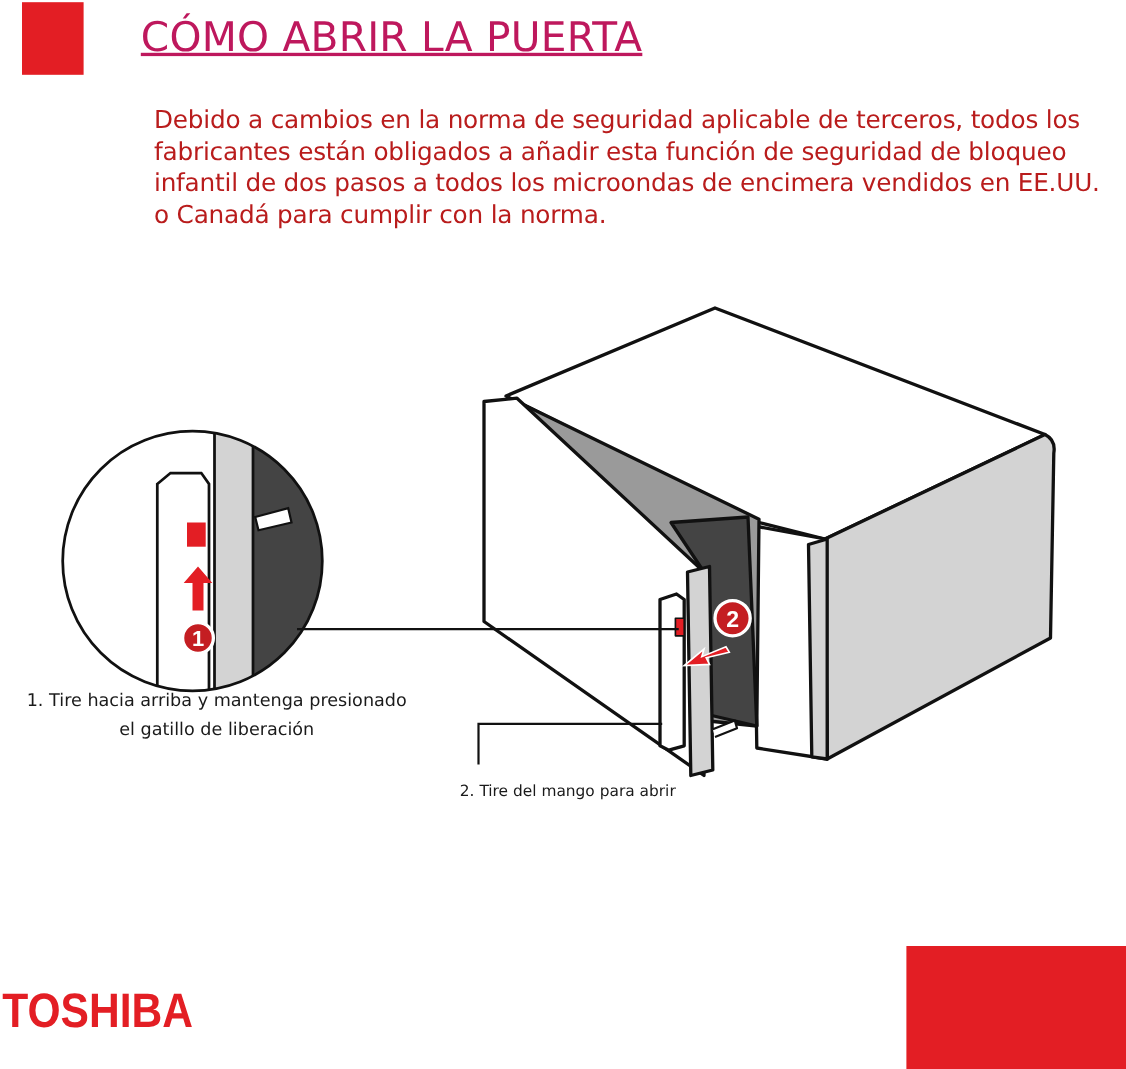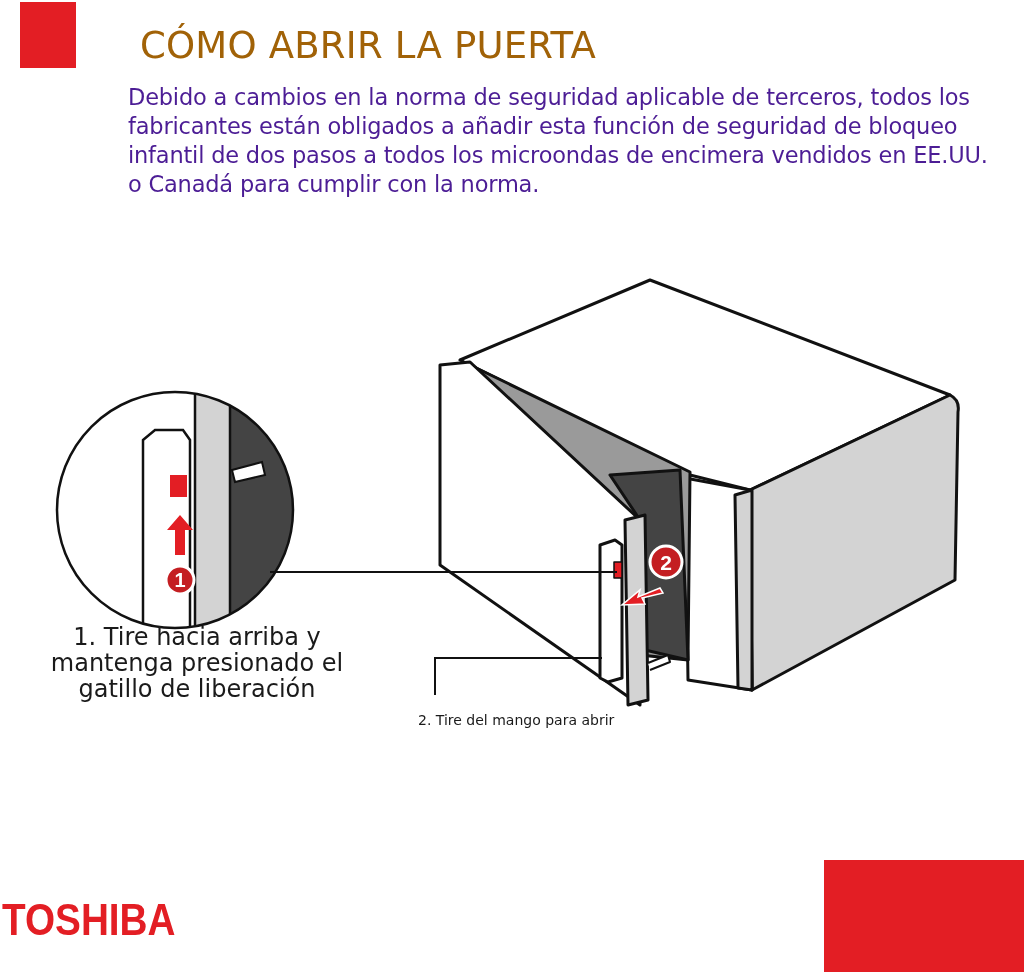--- a/index.html
+++ b/index.html
@@ -3,24 +3,24 @@
 <meta charset="utf-8">
 <style>
   html, body { margin: 0; padding: 0; }
   body {
     width: 1024px; height: 972px; position: relative; overflow: hidden;
     background: #ffffff;
     font-family: "DejaVu Sans", "Liberation Sans", sans-serif;
     color: #1a1a1a;
   }
   .red-square-top { position: absolute; left: 20px; top: 2px; width: 56px; height: 66px; background: #e31e24; }
-  .title { position: absolute; left: 128px; top: 12px; font-size: 37px; font-weight: normal; color: #a16207; letter-spacing: 0.2px; margin: 12px; font-family: "DejaVu Sans", sans-serif; }
-  .intro { position: absolute; left: 128px; top: 83px; width: 860px; font-size: 22.5px; line-height: 29px; color: #4c1d95; margin: 0; font-family: "DejaVu Sans", sans-serif; letter-spacing: -0.2px; }
+  .title { position: absolute; left: 128px; top: 12px; font-size: 37px; font-weight: normal; color: #be185d; letter-spacing: 0.2px; margin: 0; font-family: "DejaVu Sans", sans-serif; text-decoration: underline; }
+  .intro { position: absolute; left: 128px; top: 83px; width: 860px; font-size: 22.5px; line-height: 29px; color: #b91c1c; margin: 12px; font-family: "DejaVu Sans", sans-serif; letter-spacing: -0.2px; }
   .illus { position: absolute; left: 0; top: 260px; }
-  .step1 { position: absolute; left: 22px; top: 624px; width: 350px; text-align: center; font-size: 24px; line-height: 26px; color: #1a1a1a; font-family: "DejaVu Sans", sans-serif; }
+  .step1 { position: absolute; left: 22px; top: 624px; width: 350px; text-align: center; font-size: 16px; line-height: 26px; color: #1a1a1a; font-family: "DejaVu Sans", sans-serif; }
   .step2 { position: absolute; left: 418px; top: 712px; font-size: 14px; color: #1a1a1a; font-family: "DejaVu Sans", sans-serif; }
   .logo { position: absolute; left: 2px; top: 895px; font-family: "Liberation Sans", sans-serif; font-weight: bold; font-size: 44px; color: #e31e24; letter-spacing: 0px; transform: scaleX(0.88); transform-origin: left center; }
   .red-square-bottom { position: absolute; left: 824px; top: 860px; width: 200px; height: 112px; background: #e31e24; }
 </style>
 </head>
 <body>
 
 <div class="red-square-top"></div>
 <h1 class="title">CÓMO ABRIR LA PUERTA</h1>
 <p class="intro">Debido a cambios en la norma de seguridad aplicable de terceros, todos los fabricantes están obligados a añadir esta función de seguridad de bloqueo infantil de dos pasos a todos los microondas de encimera vendidos en EE.UU. o Canadá para cumplir con la norma.</p>

